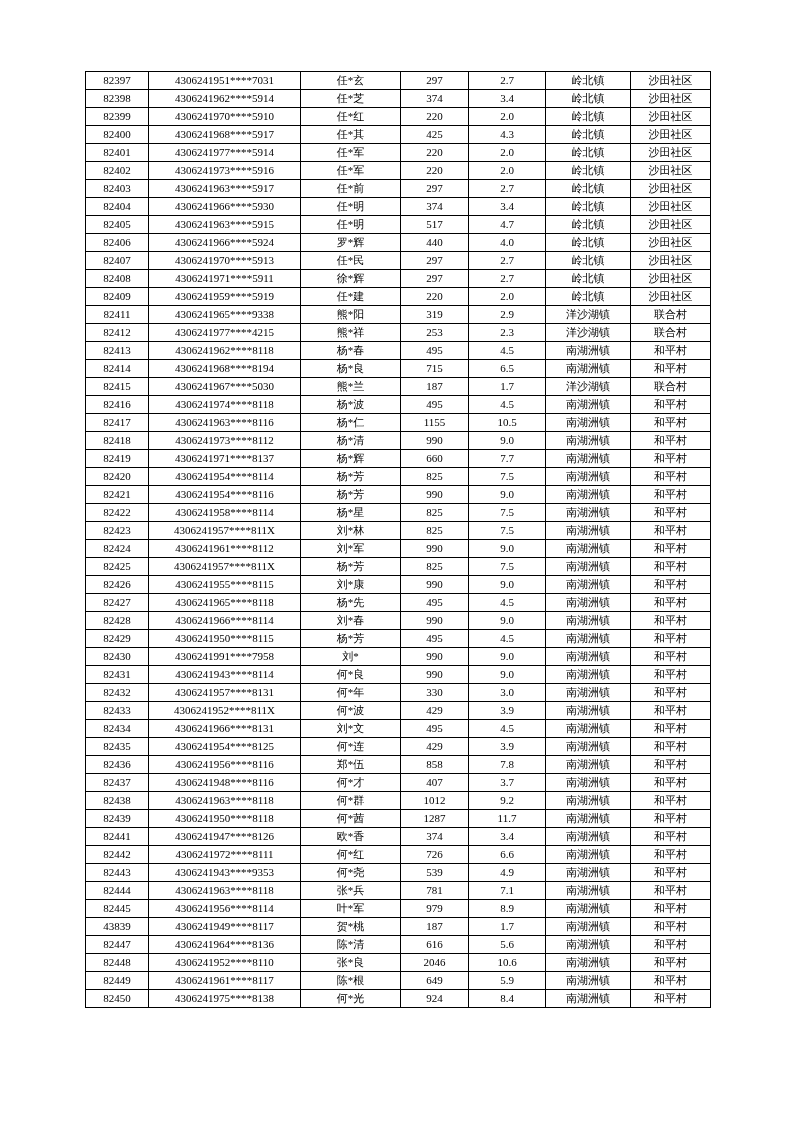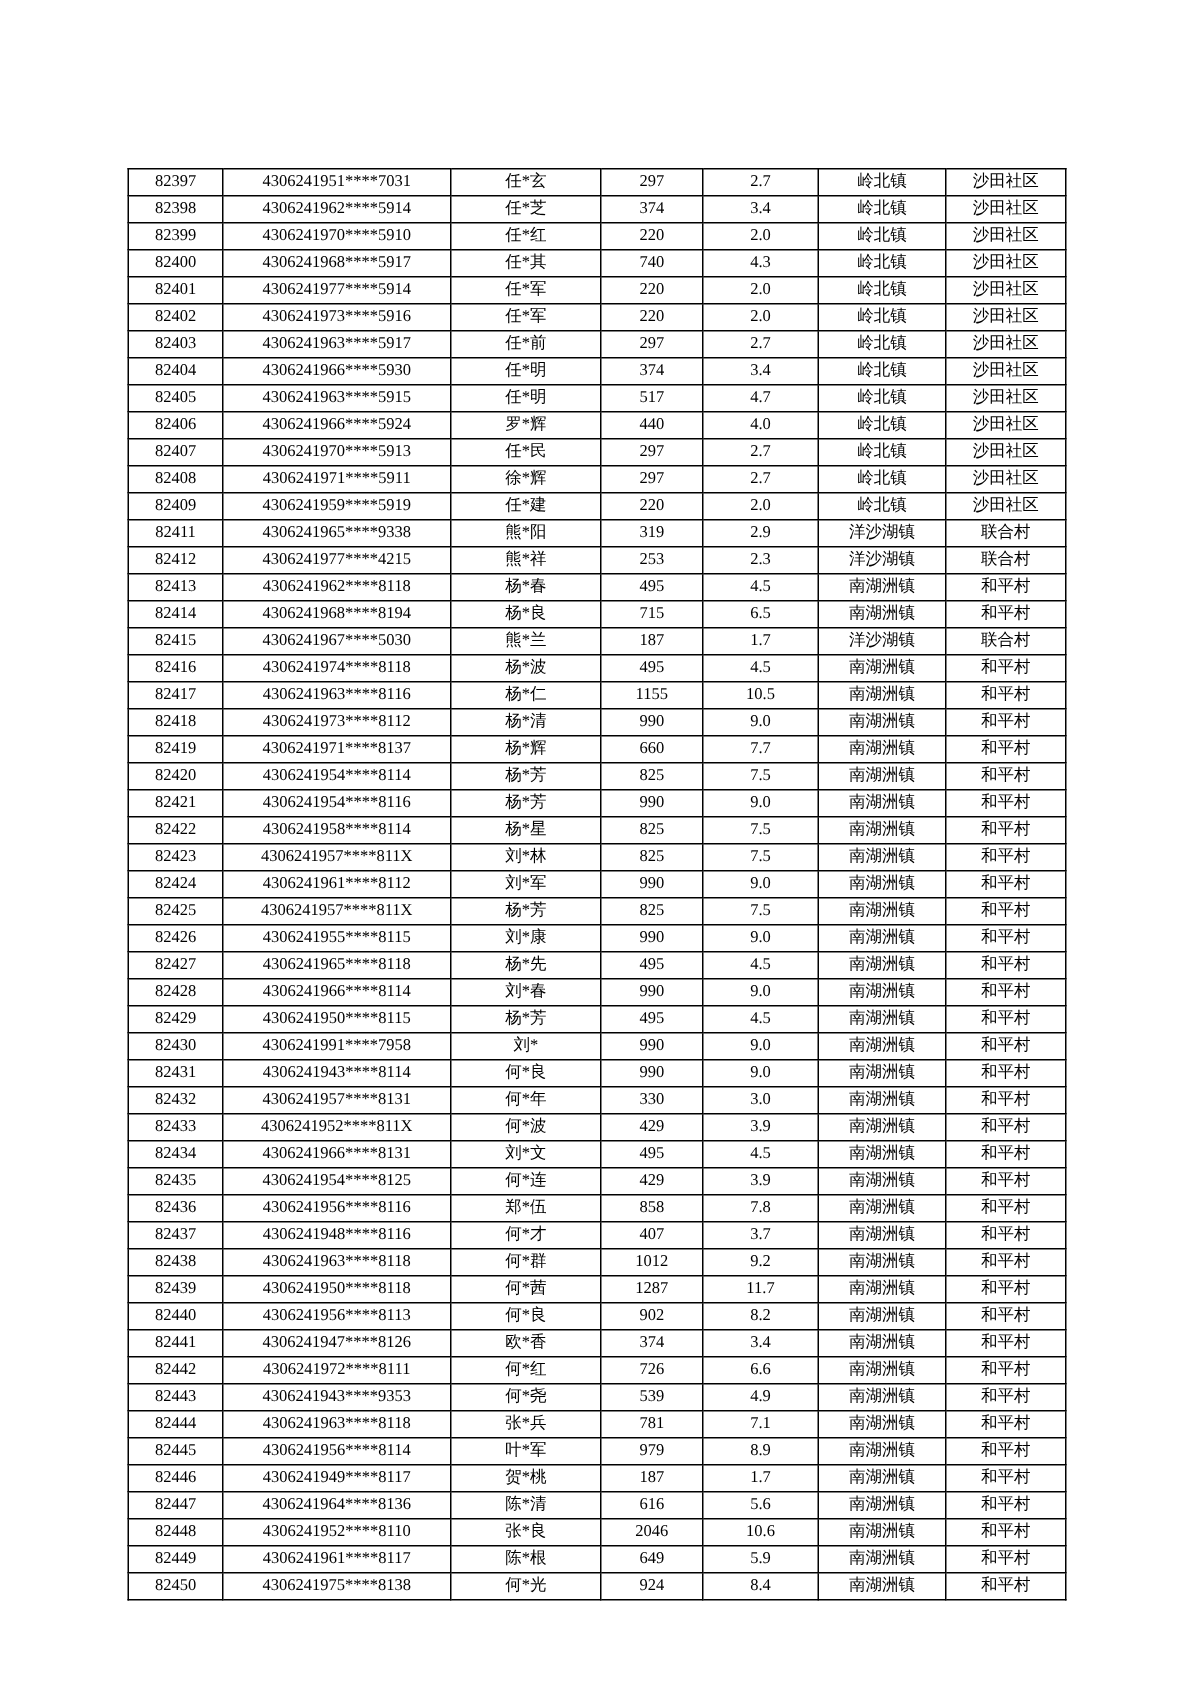--- a/index.html
+++ b/index.html
@@ -20,21 +20,20 @@
     width: 794px;
     height: 1122px;
     background: #ffffff;
   }
   table.sheet-table {
     position: absolute;
     left: 85px;
     top: 71px;
     border-collapse: collapse;
     table-layout: fixed;
-    margin-top: 41px;
   }
   table.sheet-table td {
     border: 1px solid #000000;
     height: 17px;
     text-align: center;
     vertical-align: middle;
     font-size: 11px;
     line-height: 17px;
     color: #000000;
     padding: 0;
@@ -81,21 +80,21 @@
           <td>任*红</td>
           <td>220</td>
           <td>2.0</td>
           <td>岭北镇</td>
           <td>沙田社区</td>
         </tr>
         <tr>
           <td>82400</td>
           <td>4306241968****5917</td>
           <td>任*其</td>
-          <td>740</td>
+          <td>425</td>
           <td>4.3</td>
           <td>岭北镇</td>
           <td>沙田社区</td>
         </tr>
         <tr>
           <td>82401</td>
           <td>4306241977****5914</td>
           <td>任*军</td>
           <td>220</td>
           <td>2.0</td>
@@ -429,29 +428,20 @@
         <tr>
           <td>82439</td>
           <td>4306241950****8118</td>
           <td>何*茜</td>
           <td>1287</td>
           <td>11.7</td>
           <td>南湖洲镇</td>
           <td>和平村</td>
         </tr>
         <tr>
-          <td>82440</td>
-          <td>4306241956****8113</td>
-          <td>何*良</td>
-          <td>902</td>
-          <td>8.2</td>
-          <td>南湖洲镇</td>
-          <td>和平村</td>
-        </tr>
-        <tr>
           <td>82441</td>
           <td>4306241947****8126</td>
           <td>欧*香</td>
           <td>374</td>
           <td>3.4</td>
           <td>南湖洲镇</td>
           <td>和平村</td>
         </tr>
         <tr>
           <td>82442</td>
@@ -483,21 +473,21 @@
         <tr>
           <td>82445</td>
           <td>4306241956****8114</td>
           <td>叶*军</td>
           <td>979</td>
           <td>8.9</td>
           <td>南湖洲镇</td>
           <td>和平村</td>
         </tr>
         <tr>
-          <td>82446</td>
+          <td>43839</td>
           <td>4306241949****8117</td>
           <td>贺*桃</td>
           <td>187</td>
           <td>1.7</td>
           <td>南湖洲镇</td>
           <td>和平村</td>
         </tr>
         <tr>
           <td>82447</td>
           <td>4306241964****8136</td>

